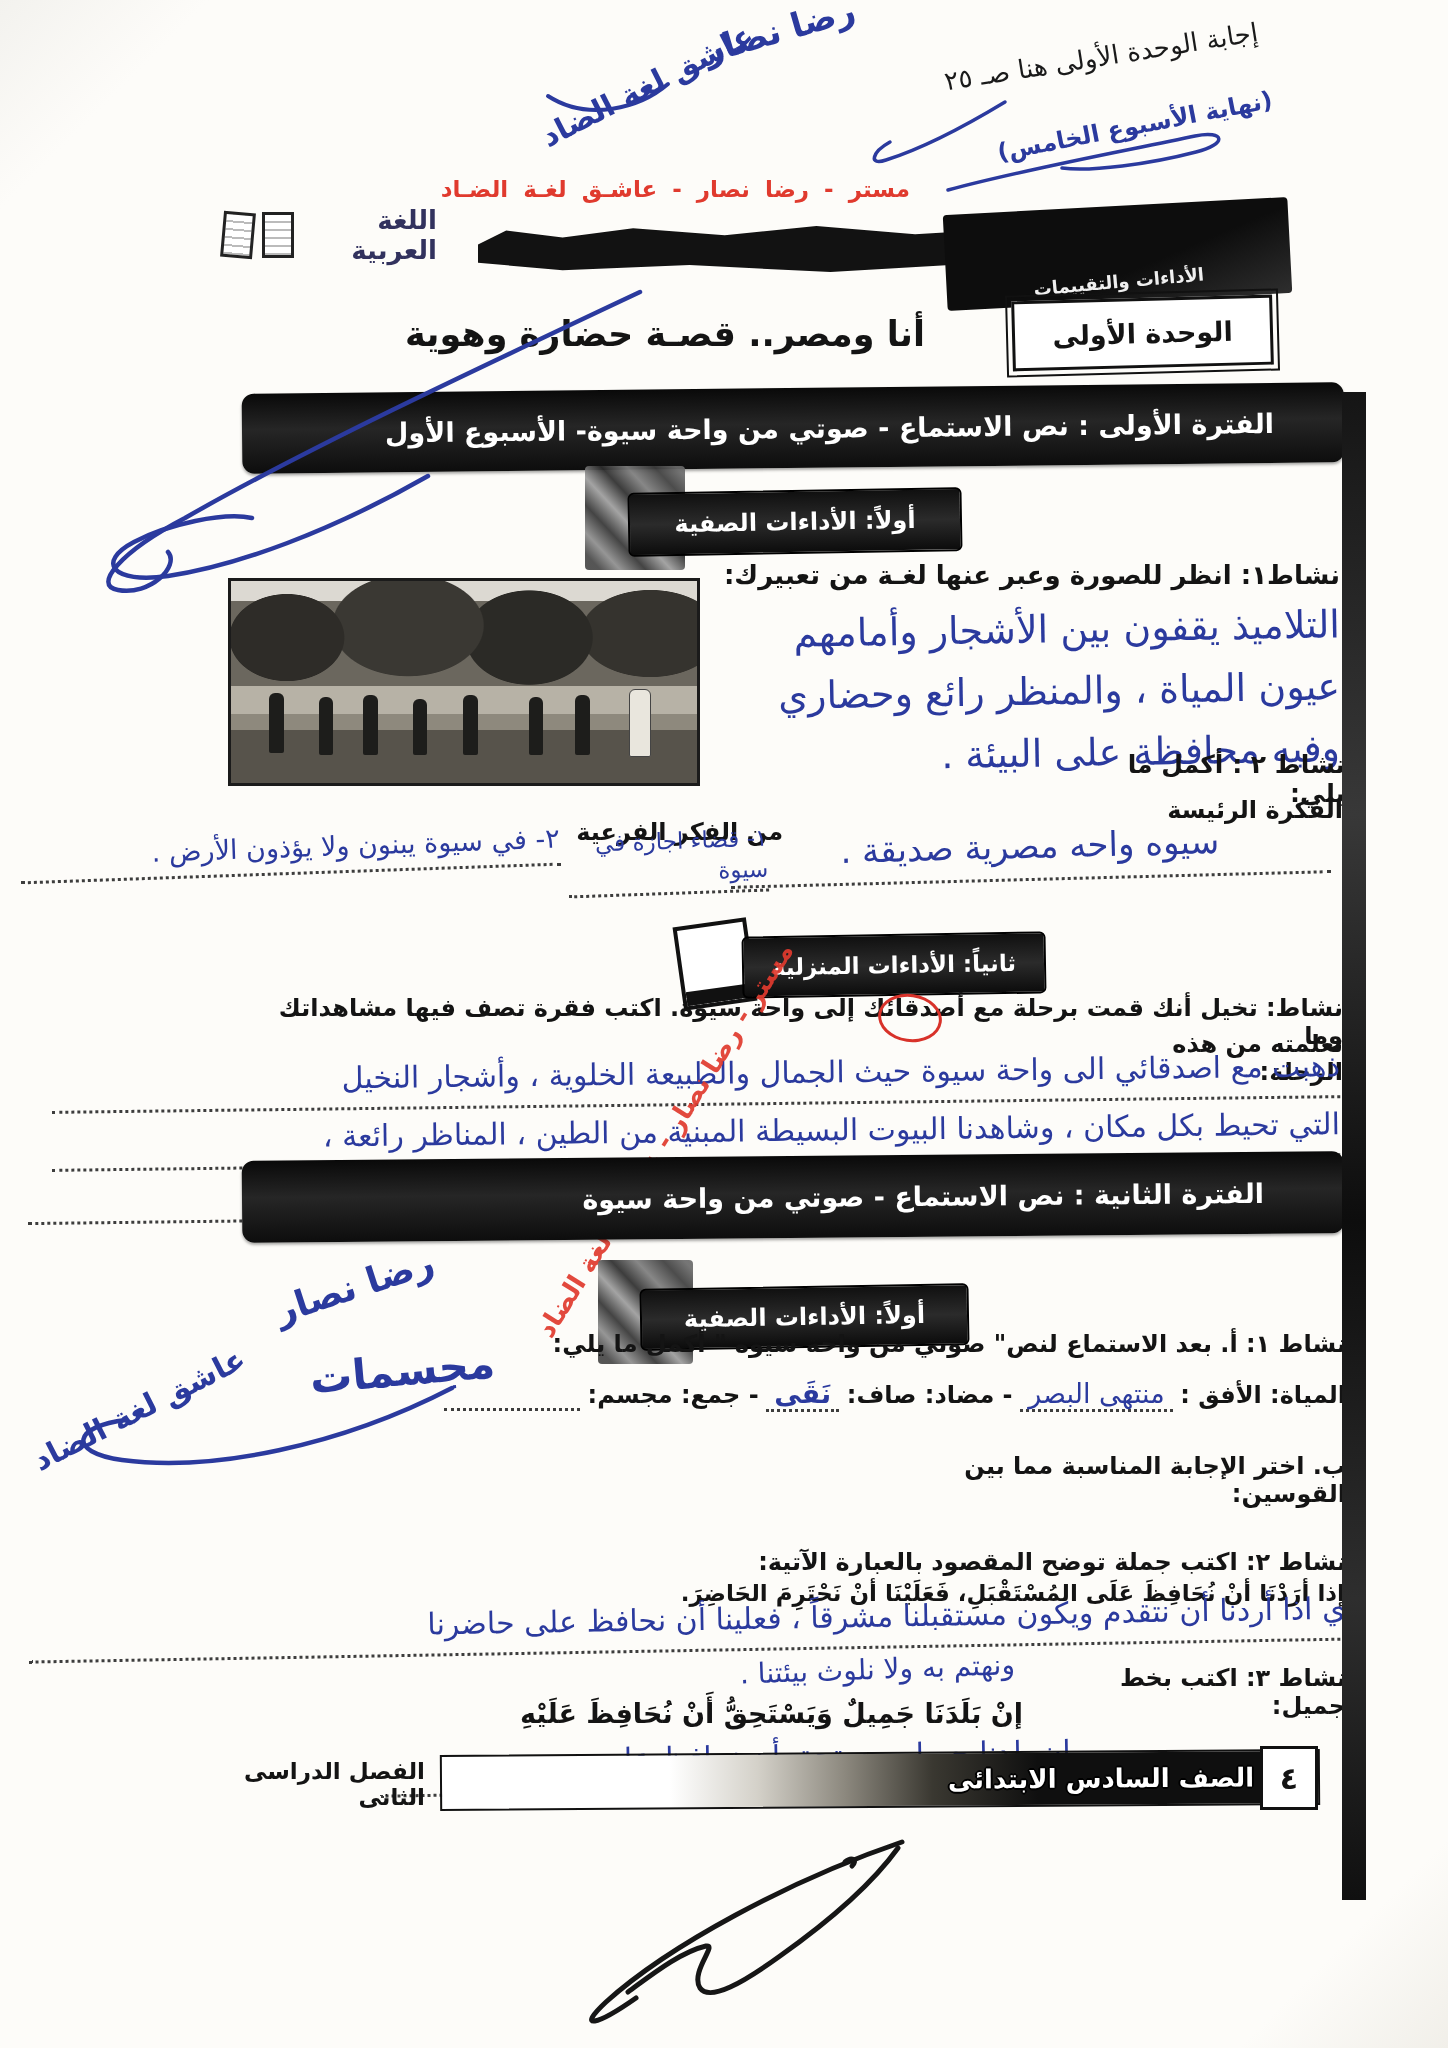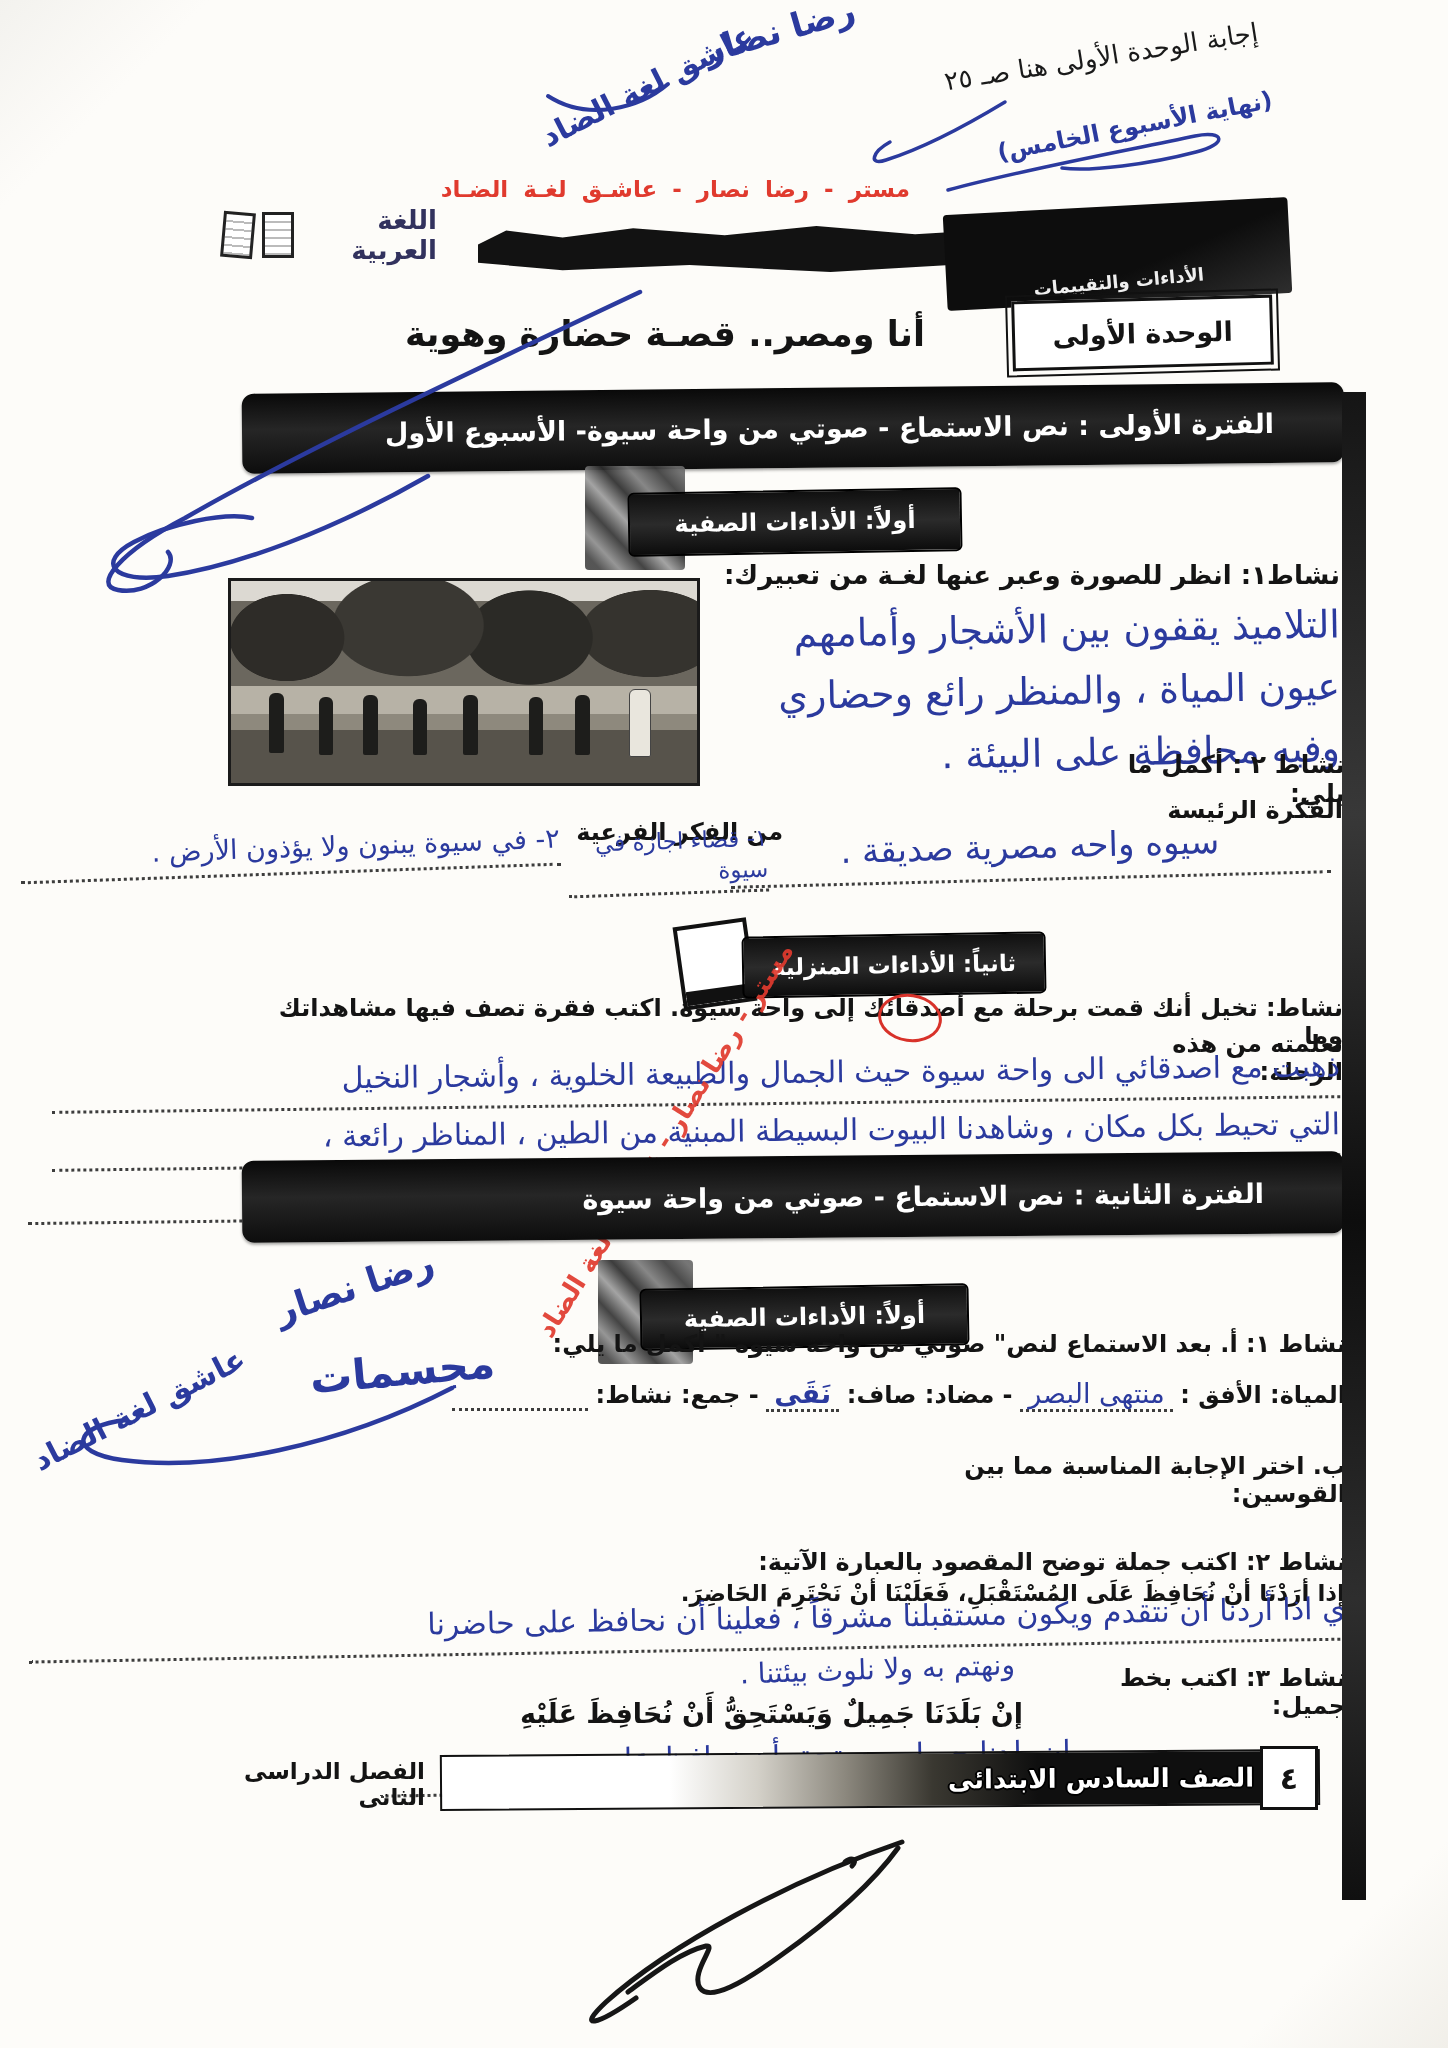--- a/index.html
+++ b/index.html
@@ -132,21 +132,21 @@
 
   <div class="abs print" style="left:528px;top:1330px;width:818px;font-size:24px;text-align:right;"><span>نشاط ١: أ. بعد الاستماع لنص" صوتي من واحة سيوة " أكمل ما يلي:</span></div>
 
   <div class="abs hand" style="left:295px;top:1344px;width:200px;font-size:42px;transform:rotate(-5deg);font-weight:bold;"><span>مجسمات</span></div>
 
   <div class="abs" style="left:298px;top:1376px;width:1048px;font-size:24px;text-align:right;line-height:1.6;">
     <span class="print">المياة: الأفق :</span>
     <span class="dots-inline hand" style="font-size:27px;">منتهى البصر</span>
     <span class="print">- مضاد: صاف:</span>
     <span class="dots-inline hand" style="font-size:27px;font-weight:bold;">نَقَى</span>
-    <span class="print">- جمع: نشاط:</span>
+    <span class="print">- جمع: مجسم:</span>
     <span class="dots-inline" style="min-width:120px;">&nbsp;</span>
   </div>
 
   <div class="abs print" style="left:842px;top:1452px;width:504px;font-size:24px;"><span>ب. اختر الإجابة المناسبة مما بين القوسين:</span></div>
 
 
   <div class="abs print" style="left:748px;top:1548px;width:598px;font-size:24px;"><span>نشاط ٢: اكتب جملة توضح المقصود بالعبارة الآتية:</span></div>
 
   <div class="abs print" style="left:535px;top:1580px;width:810px;font-size:23px;"><span>إذا أرَدْنَا أنْ نُحَافِظَ عَلَى المُسْتَقْبَلِ، فَعَلَيْنَا أنْ نَحْتَرِمَ الحَاضِرَ.</span></div>
 

